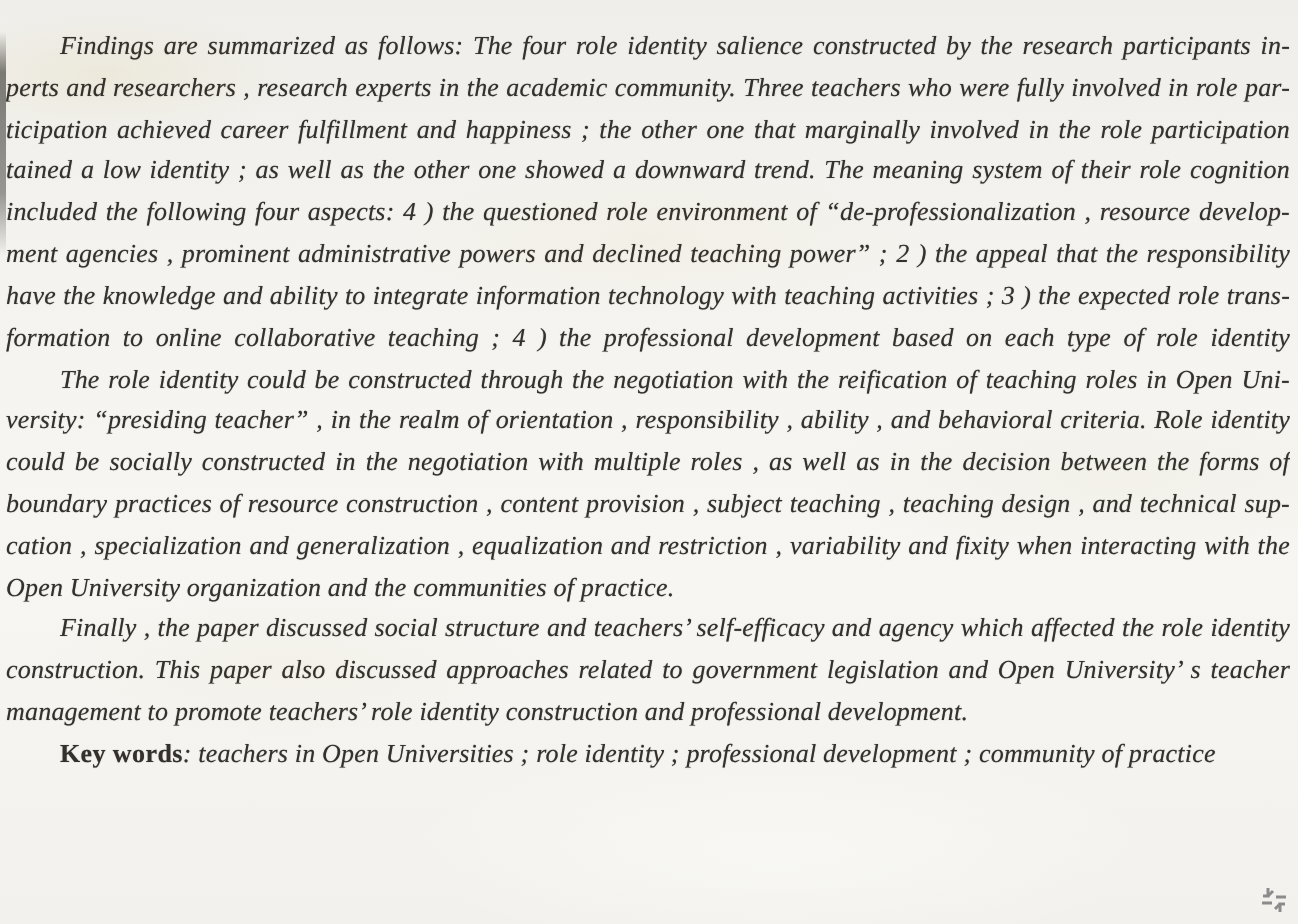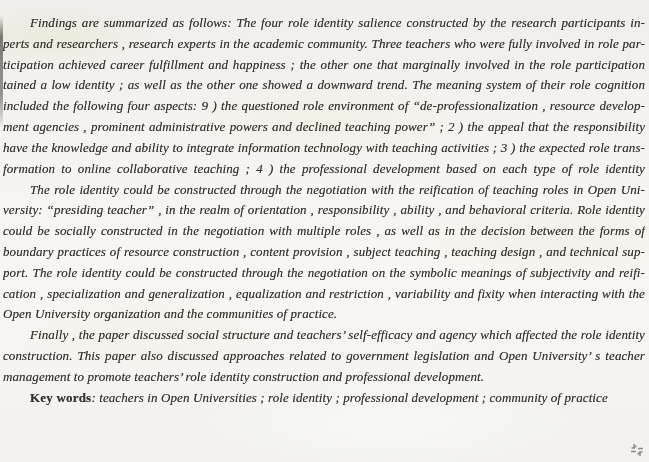--- a/index.html
+++ b/index.html
@@ -55,32 +55,31 @@
 
   <div class="scan-edge"></div>
 
   <div class="text-block">
 
     <div>
       <div class="ln indent">Findings are summarized as follows: The four role identity salience constructed by the research participants in-</div>
       <div class="ln">perts and researchers , research experts in the academic community. Three teachers who were fully involved in role par-</div>
       <div class="ln">ticipation achieved career fulfillment and happiness ; the other one that marginally involved in the role participation</div>
       <div class="ln">tained a low identity ; as well as the other one showed a downward trend. The meaning system of their role cognition</div>
-      <div class="ln">included the following four aspects: 9 ) the questioned role environment of “de-professionalization , resource develop-</div>
+      <div class="ln">included the following four aspects: 4 ) the questioned role environment of “de-professionalization , resource develop-</div>
       <div class="ln">ment agencies , prominent administrative powers and declined teaching power” ; 2 ) the appeal that the responsibility</div>
       <div class="ln">have the knowledge and ability to integrate information technology with teaching activities ; 3 ) the expected role trans-</div>
       <div class="ln last">formation to online collaborative teaching ; 4 ) the professional development based on each type of role identity salience.</div>
     </div>
 
     <div>
       <div class="ln indent">The role identity could be constructed through the negotiation with the reification of teaching roles in Open Uni-</div>
       <div class="ln">versity: “presiding teacher” , in the realm of orientation , responsibility , ability , and behavioral criteria. Role identity</div>
       <div class="ln">could be socially constructed in the negotiation with multiple roles , as well as in the decision between the forms of</div>
       <div class="ln">boundary practices of resource construction , content provision , subject teaching , teaching design , and technical sup-</div>
-      <div class="ln">port. The role identity could be constructed through the negotiation on the symbolic meanings of subjectivity and reifi-</div>
       <div class="ln">cation , specialization and generalization , equalization and restriction , variability and fixity when interacting with the</div>
       <div class="ln last">Open University organization and the communities of practice.</div>
     </div>
 
     <div>
       <div class="ln indent">Finally , the paper discussed social structure and teachers’ self-efficacy and agency which affected the role identity</div>
       <div class="ln">construction. This paper also discussed approaches related to government legislation and Open University’ s teacher</div>
       <div class="ln last">management to promote teachers’ role identity construction and professional development.</div>
     </div>
 

